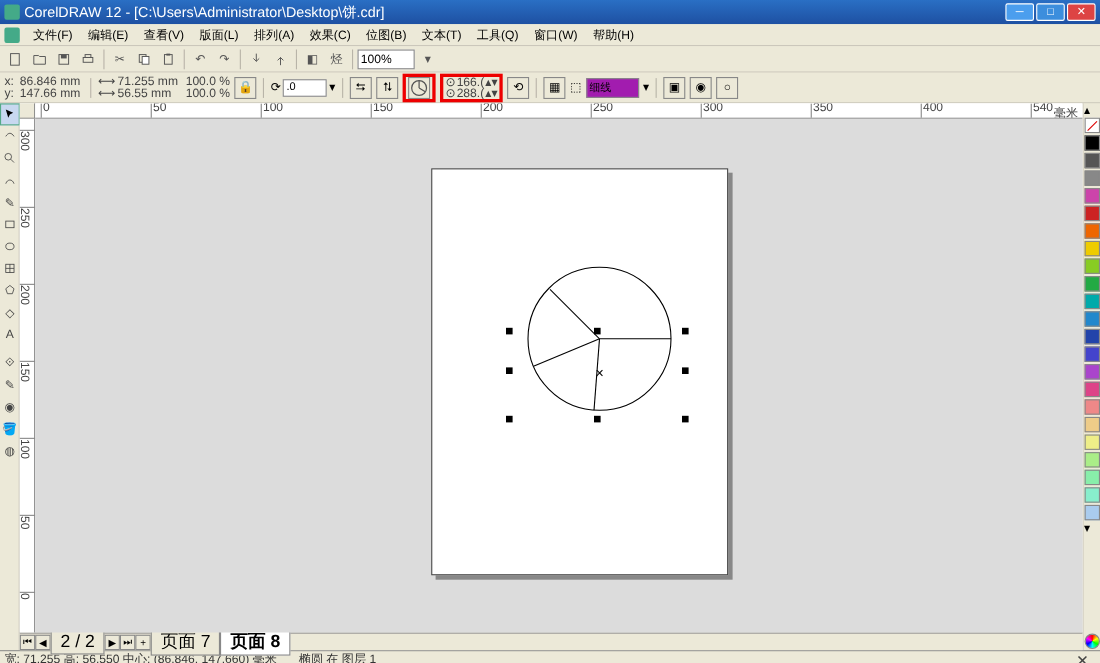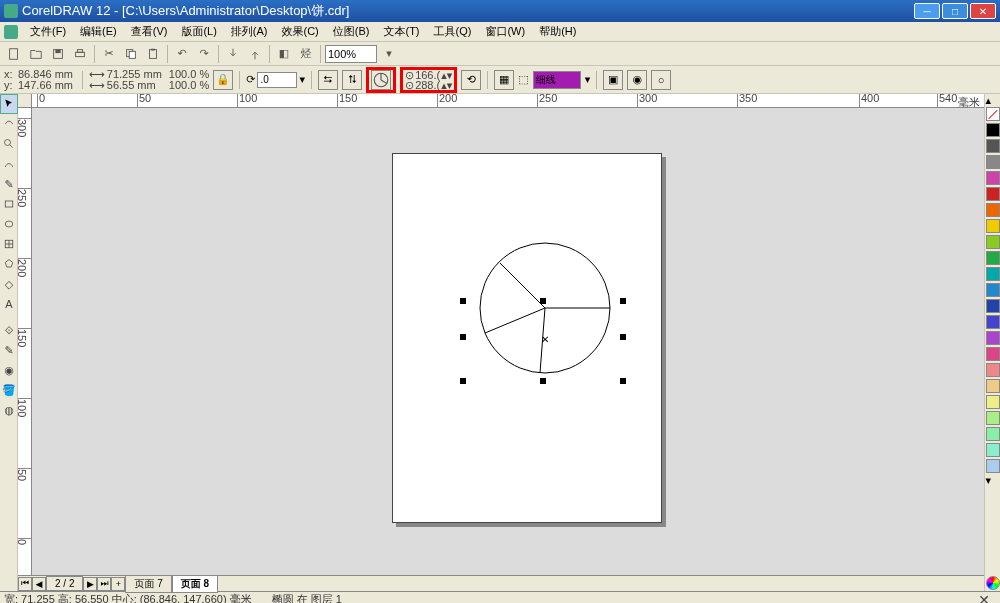--- a/index.html
+++ b/index.html
@@ -44,21 +44,21 @@
 .canvas-inner{flex:1;display:flex}
 .drawing{flex:1;background:#dcdcdc;position:relative;overflow:hidden}
 .page{position:absolute;left:360px;top:45px;width:270px;height:370px;background:#fff;border:1px solid #444}
 .page-shadow{position:absolute;left:364px;top:49px;width:270px;height:370px;background:#888}
 .shape{position:absolute;left:438px;top:130px;width:150px;height:150px}
 .handle{position:absolute;width:6px;height:6px;background:#000}
 .cx{position:absolute;width:8px;height:8px;font-size:10px;color:#000}
 .scroll-h{height:16px;background:#ece9d8;display:flex;align-items:center;border-top:1px solid #888}
 .scroll-h .nav{display:flex;align-items:center;gap:0}
 .scroll-h .sbtn{width:14px;height:14px;border:1px solid #888;background:#ece9d8;font-size:9px;display:flex;align-items:center;justify-content:center;cursor:pointer}
-.scroll-h .tab{padding:1px 8px;border:1px solid #888;background:#ece9d8;font-size:10px;cursor:pointer}
+.scroll-h .tab{padding:1px 8px;border:1px solid #888;background:#ece9d8;font-size:16px;cursor:pointer}
 .scroll-h .tab.active{background:#fff;font-weight:bold}
 .color-pal{width:16px;background:#ece9d8;display:flex;flex-direction:column;border-left:1px solid #c8c4b8}
 .swatch{width:14px;height:14px;border:1px solid #888;cursor:pointer;margin:1px auto}
 .sw-none{background:#fff;position:relative}
 .sw-none::after{content:"";position:absolute;left:0;top:6px;width:12px;height:1px;background:#d00;transform:rotate(-45deg)}
 .status{height:16px;background:#ece9d8;border-top:1px solid #888;display:flex;align-items:center;padding:0 4px;font-size:10px;color:#333;gap:20px}
 .status .xbtn{position:absolute;right:10px;font-size:14px;color:#444}
 .spin-box{display:flex;flex-direction:column;font-size:9px;line-height:10px;color:#444}
 .spin-row{display:flex;align-items:center;gap:1px}
 .ruler-corner{width:14px;height:14px;background:#ece9d8;border-right:1px solid #888;border-bottom:1px solid #888}
@@ -272,21 +272,21 @@
       <div class="ruler-corner"></div>
       <div class="ruler-h" style="flex:1">
         <div class="tick" style="left:5px">0</div>
         <div class="tick" style="left:105px">50</div>
         <div class="tick" style="left:205px">100</div>
         <div class="tick" style="left:305px">150</div>
         <div class="tick" style="left:405px">200</div>
         <div class="tick" style="left:505px">250</div>
         <div class="tick" style="left:605px">300</div>
         <div class="tick" style="left:705px">350</div>
-        <div class="tick" style="left:827px">400</div>
+        <div class="tick" style="left:805px">400</div>
         <div class="tick" style="left:905px">540</div>
         <div style="position:absolute;right:4px;top:1px">毫米</div>
       </div>
     </div>
     <div class="canvas-inner">
       <div class="ruler-v">
         <div class="tick" style="top:10px">300</div>
         <div class="tick" style="top:80px">250</div>
         <div class="tick" style="top:150px">200</div>
         <div class="tick" style="top:220px">150</div>

